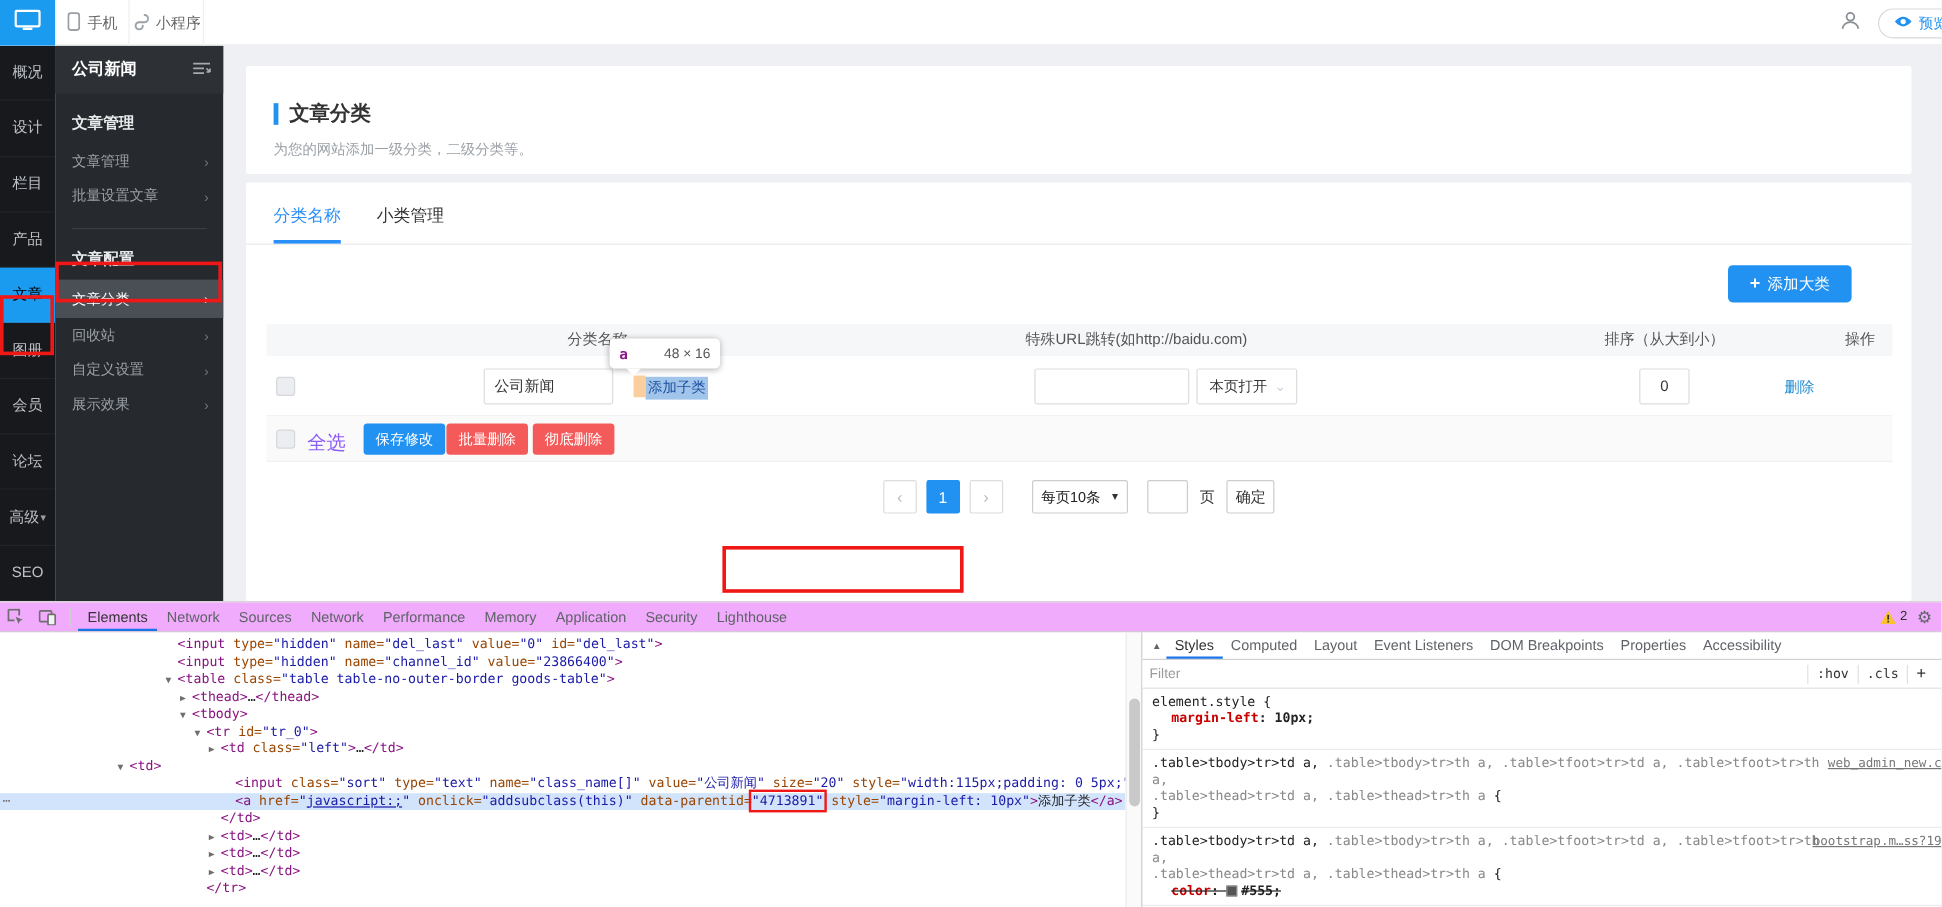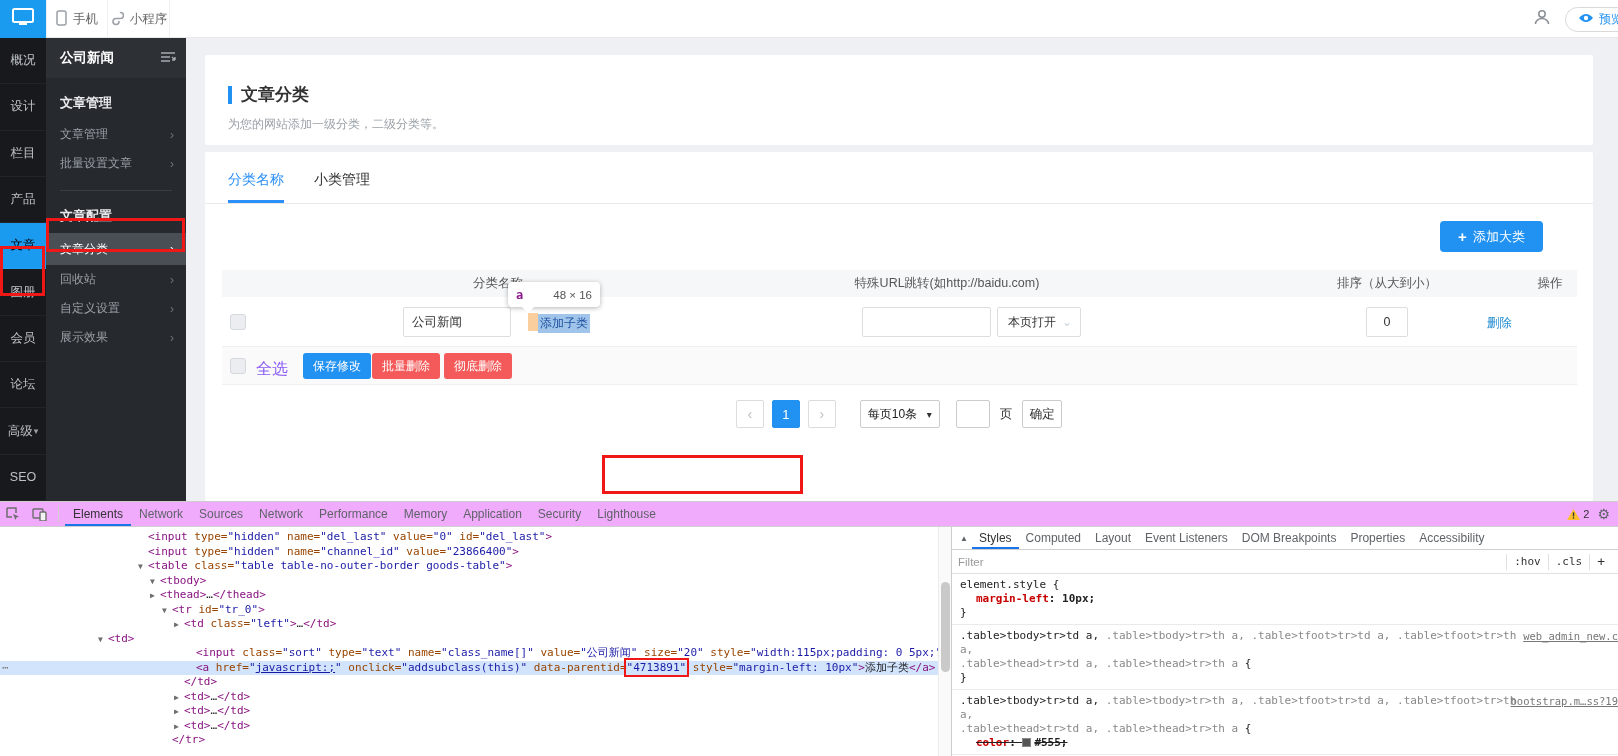--- a/index.html
+++ b/index.html
@@ -384,22 +384,22 @@
         <span>2</span>
       </span>
       <span class="gear">⚙</span>
     </span>
   </div>
 
   <div class="dt-code" id="dt-code">
       <div class="cl" style="padding-left: 148px;"><span class="arrow"></span><span class="tk-t">&lt;input</span><span class="tk-a"> type=</span><span class="tk-v">"hidden"</span><span class="tk-a"> name=</span><span class="tk-v">"del_last"</span><span class="tk-a"> value=</span><span class="tk-v">"0"</span><span class="tk-a"> id=</span><span class="tk-v">"del_last"</span><span class="tk-t">&gt;</span></div>
       <div class="cl" style="padding-left: 148px;"><span class="arrow"></span><span class="tk-t">&lt;input</span><span class="tk-a"> type=</span><span class="tk-v">"hidden"</span><span class="tk-a"> name=</span><span class="tk-v">"channel_id"</span><span class="tk-a"> value=</span><span class="tk-v">"23866400"</span><span class="tk-t">&gt;</span></div>
       <div class="cl" style="padding-left: 148px;"><span class="arrow">▼</span><span class="tk-t">&lt;table</span><span class="tk-a"> class=</span><span class="tk-v">"table table-no-outer-border goods-table"</span><span class="tk-t">&gt;</span></div>
+      <div class="cl" style="padding-left: 160px;"><span class="arrow">▶</span><span class="tk-t">&lt;thead&gt;</span><span class="tk-x">…</span><span class="tk-t">&lt;/thead&gt;</span></div>
       <div class="cl" style="padding-left: 160px;"><span class="arrow">▼</span><span class="tk-t">&lt;tbody&gt;</span></div>
-      <div class="cl" style="padding-left: 160px;"><span class="arrow">▶</span><span class="tk-t">&lt;thead&gt;</span><span class="tk-x">…</span><span class="tk-t">&lt;/thead&gt;</span></div>
       <div class="cl" style="padding-left: 172px;"><span class="arrow">▼</span><span class="tk-t">&lt;tr</span><span class="tk-a"> id=</span><span class="tk-v">"tr_0"</span><span class="tk-t">&gt;</span></div>
       <div class="cl" style="padding-left: 184px;"><span class="arrow">▶</span><span class="tk-t">&lt;td</span><span class="tk-a"> class=</span><span class="tk-v">"left"</span><span class="tk-t">&gt;</span><span class="tk-x">…</span><span class="tk-t">&lt;/td&gt;</span></div>
       <div class="cl" style="padding-left: 108px;"><span class="arrow">▼</span><span class="tk-t">&lt;td&gt;</span></div>
       <div class="cl" style="padding-left: 196px;"><span class="arrow"></span><span class="tk-t">&lt;input</span><span class="tk-a"> class=</span><span class="tk-v">"sort"</span><span class="tk-a"> type=</span><span class="tk-v">"text"</span><span class="tk-a"> name=</span><span class="tk-v">"class_name[]"</span><span class="tk-a"> value=</span><span class="tk-v">"公司新闻"</span><span class="tk-a"> size=</span><span class="tk-v">"20"</span><span class="tk-a"> style=</span><span class="tk-v">"width:115px;padding: 0 5px;"</span></div>
       <div class="cl sel" style="padding-left: 196px;"><span class="gut">⋯</span><span class="arrow"></span><span class="tk-t">&lt;a</span><span class="tk-a"> href=</span><span class="tk-v">"</span><span class="tk-l">javascript:;</span><span class="tk-v">"</span><span class="tk-a"> onclick=</span><span class="tk-v">"addsubclass(this)"</span><span class="tk-a"> data-parentid=</span><span class="tk-r">"4713891"</span><span class="tk-a"> style=</span><span class="tk-v">"margin-left: 10px"</span><span class="tk-t">&gt;</span><span class="tk-x">添加子类</span><span class="tk-t">&lt;/a&gt;</span><span class="tk-g"> == $0</span></div>
       <div class="cl" style="padding-left: 184px;"><span class="arrow"></span><span class="tk-t">&lt;/td&gt;</span></div>
       <div class="cl" style="padding-left: 184px;"><span class="arrow">▶</span><span class="tk-t">&lt;td&gt;</span><span class="tk-x">…</span><span class="tk-t">&lt;/td&gt;</span></div>
       <div class="cl" style="padding-left: 184px;"><span class="arrow">▶</span><span class="tk-t">&lt;td&gt;</span><span class="tk-x">…</span><span class="tk-t">&lt;/td&gt;</span></div>
       <div class="cl" style="padding-left: 184px;"><span class="arrow">▶</span><span class="tk-t">&lt;td&gt;</span><span class="tk-x">…</span><span class="tk-t">&lt;/td&gt;</span></div>
       <div class="cl" style="padding-left: 172px;"><span class="arrow"></span><span class="tk-t">&lt;/tr&gt;</span></div>

